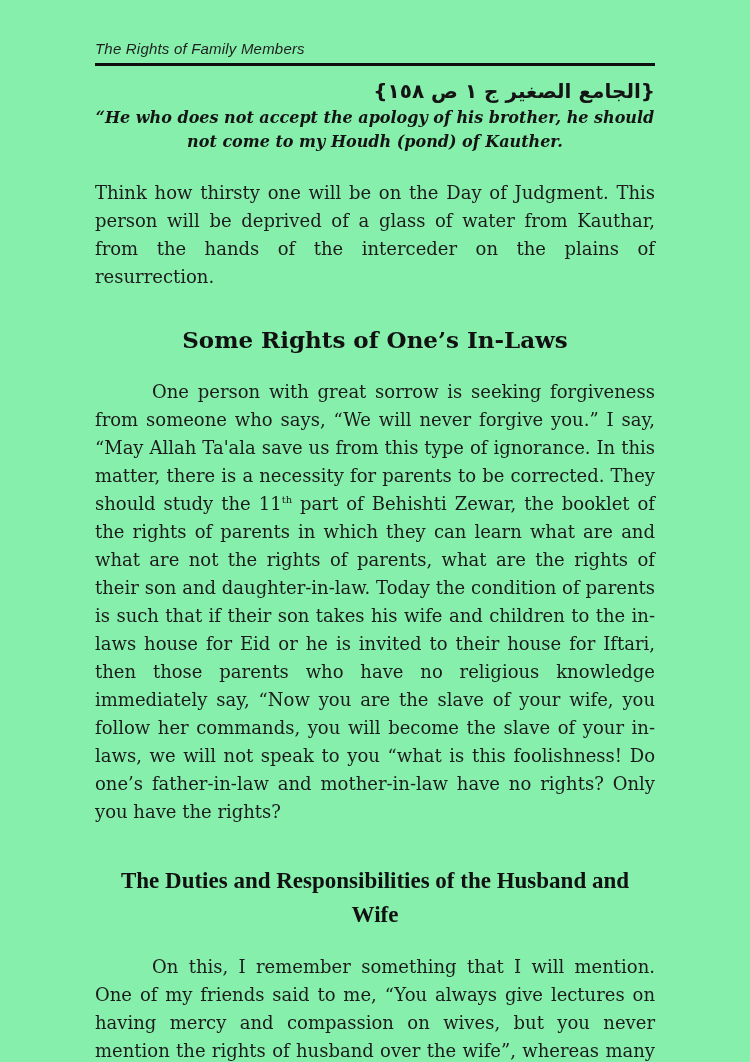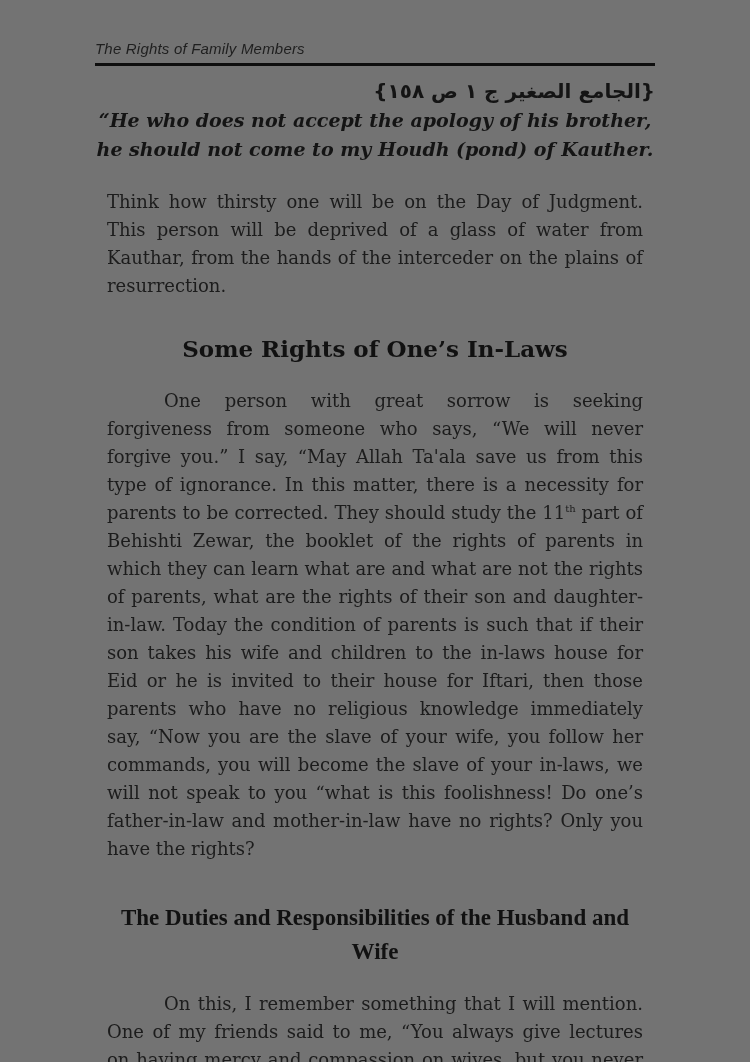--- a/index.html
+++ b/index.html
@@ -10,21 +10,21 @@
   body {
     width: 750px;
     height: 1062px;
     overflow: hidden;
   }
   .page {
     box-sizing: border-box;
     width: 750px;
     height: 1062px;
     padding: 40px 95px 0 95px;
-    background: #737373;
+    background: #86efac;
     color: #1c1c1c;
   }
   .running-header {
     font-family: "Liberation Sans", sans-serif;
     font-style: italic;
     font-size: 15px;
     color: #1f1f1f;
     letter-spacing: 0.2px;
   }
   .header-rule {
@@ -38,31 +38,31 @@
     font-weight: 700;
     font-size: 20px;
     margin-top: 13px;
     color: #141414;
   }
   .hadith-quote {
     text-align: center;
     font-family: "DejaVu Serif", serif;
     font-weight: 700;
     font-style: italic;
-    font-size: 19px;
+    font-size: 16px;
     line-height: 1.5;
     margin-top: 3px;
     color: #141414;
   }
   .body-par {
     font-family: "DejaVu Serif", serif;
     font-size: 18px;
     line-height: 28px;
     text-align: justify;
-    margin: 12px;
+    margin: 0;
     color: #1c1c1c;
   }
   .body-par sup {
     font-size: 10px;
     line-height: 0;
   }
   .first-par { margin-top: 25px; }
   .indent { text-indent: 57px; }
   .section-heading {
     font-family: "DejaVu Serif", serif;

